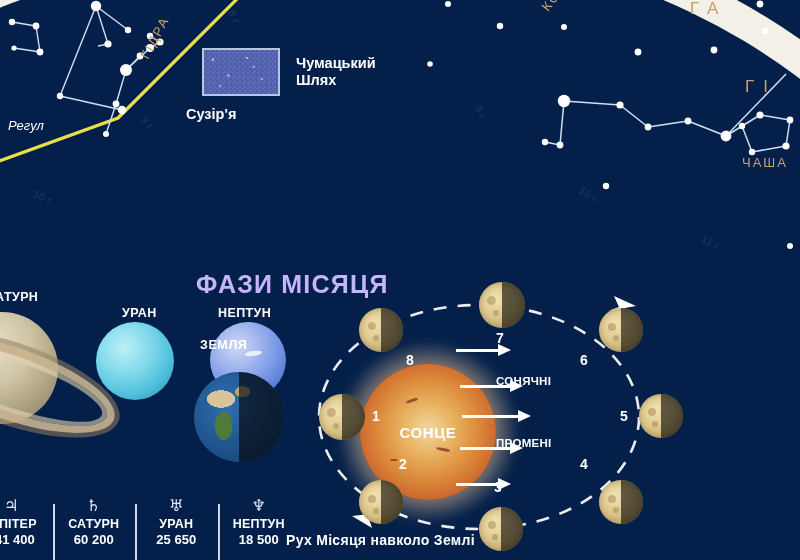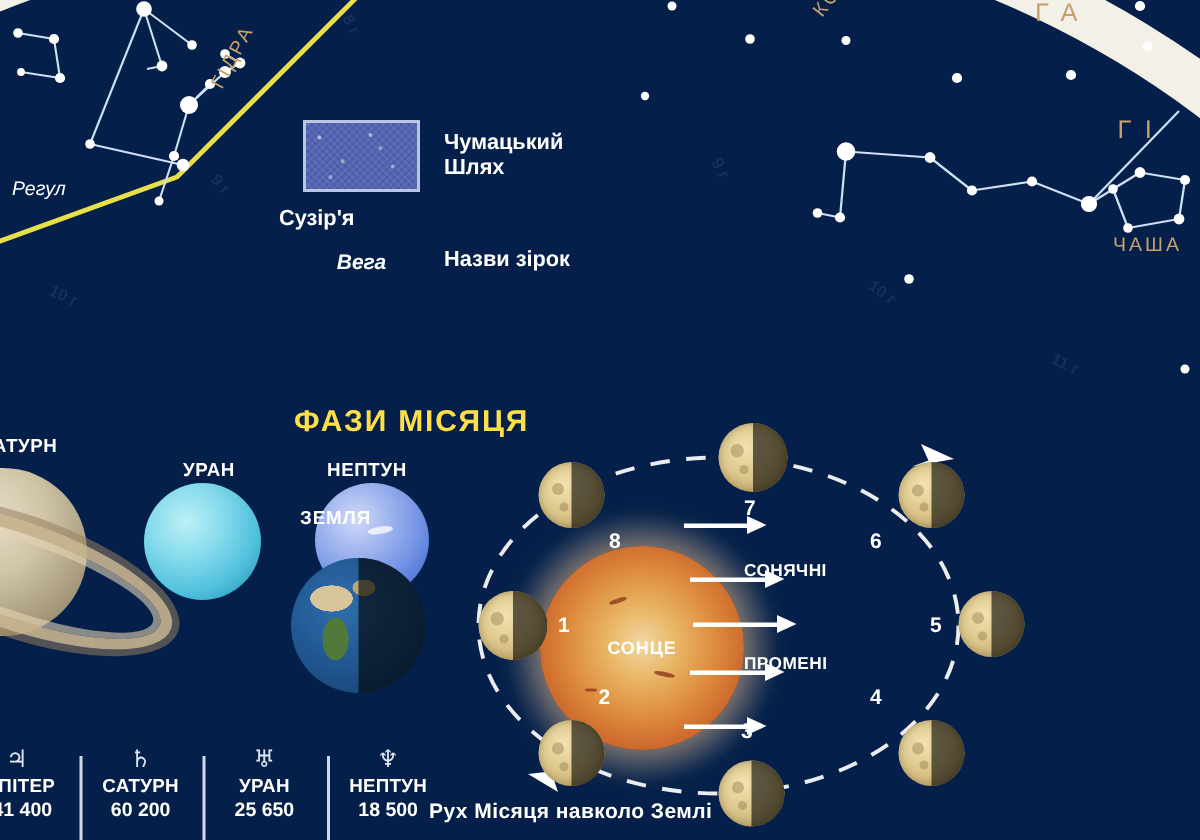--- a/index.html
+++ b/index.html
@@ -22,21 +22,21 @@
     fill:#ffffff;font-family:"Liberation Sans",sans-serif;
     font-size:13px;font-style:italic;
   }
   .hour-label{
     fill:#17305c;font-family:"Liberation Sans",sans-serif;
     font-size:11px;font-weight:700;
   }
 
   
   .legend{position:absolute;left:186px;top:48px;width:300px;}
-  .legend-row{display:flex;align-items:center;margin-bottom:10px;margin-top:32px;}
+  .legend-row{display:flex;align-items:center;margin-bottom:10px;}
   .legend-key{width:110px;display:flex;justify-content:center;align-items:center;}
   .legend-val{color:#fff;font-size:14.5px;font-weight:700;line-height:1.18;}
   .mw-swatch{
     width:78px;height:48px;border:2px solid #b9c6dd;
     background:
       radial-gradient(circle at 12% 22%, rgba(255,255,255,.55) 0 1px, transparent 1.6px),
       radial-gradient(circle at 33% 58%, rgba(255,255,255,.45) 0 1px, transparent 1.6px),
       radial-gradient(circle at 58% 18%, rgba(255,255,255,.5) 0 1px, transparent 1.6px),
       radial-gradient(circle at 78% 66%, rgba(255,255,255,.42) 0 1px, transparent 1.6px),
       radial-gradient(circle at 22% 82%, rgba(255,255,255,.4) 0 1px, transparent 1.6px),
@@ -96,37 +96,37 @@
     background:radial-gradient(circle at 50% 50%, rgba(255,228,170,.55) 0%, rgba(150,180,220,.28) 48%, rgba(4,32,74,0) 72%);
   }
   #sun-disc{
     position:absolute;left:22px;top:22px;width:136px;height:136px;border-radius:50%;
     background:radial-gradient(circle at 50% 48%, #f0d7a6 0%, #eab96a 22%, #dd8c3c 50%, #c9602a 76%, #b44a22 100%);
     box-shadow:0 0 22px 8px rgba(255,190,110,.45);
   }
   #sun-label{
     position:absolute;left:0;top:0;width:180px;height:180px;
     display:flex;align-items:center;justify-content:center;
-    color:#fff;font-size:12px;font-weight:700;letter-spacing:.6px;
+    color:#fff;font-size:15px;font-weight:700;letter-spacing:.6px;
   }
   .sunspot{position:absolute;background:#8e3a1d;border-radius:40%;opacity:.8;}
 
   .ray{position:absolute;height:0;}
   .ray .shaft{position:absolute;left:0;top:-1.5px;height:3px;background:#fff;}
   .ray .head{
     position:absolute;top:-6px;width:0;height:0;
     border-top:6px solid transparent;border-bottom:6px solid transparent;
     border-left:13px solid #fff;
   }
   .ray-label{
     position:absolute;color:#fff;font-size:11.5px;font-weight:700;letter-spacing:.3px;margin-top:12px;
   }
 
   
-  #moon-title{position:absolute;left:196px;top:8px;color:#fde047;font-size:20px;font-weight:700;letter-spacing:1.2px;}
+  #moon-title{position:absolute;left:196px;top:8px;color:#c4b5fd;font-size:25px;font-weight:700;letter-spacing:1.2px;}
   #earth{
     position:absolute;left:194px;top:110px;width:90px;height:90px;border-radius:50%;
     background:
       radial-gradient(ellipse 26% 16% at 30% 30%, #d8c49a 0 60%, rgba(0,0,0,0) 61%),
       radial-gradient(ellipse 16% 26% at 33% 60%, #4f7a3a 0 60%, rgba(0,0,0,0) 61%),
       radial-gradient(ellipse 14% 10% at 54% 22%, #b8a578 0 60%, rgba(0,0,0,0) 61%),
       radial-gradient(circle at 38% 36%, #2f6fae 0%, #1f538c 55%, #143a66 100%);
     overflow:hidden;
   }
   #earth .night{position:absolute;left:50%;top:0;width:50%;height:100%;background:rgba(0,0,0,.62);}
@@ -263,26 +263,20 @@
       <div class="legend-row">
         <div class="legend-key">
           <div class="mw-swatch"></div>
         </div>
         <div class="legend-val" style="white-space:pre-line;">Чумацький
 Шлях</div>
       </div>
       <div class="legend-row" style="margin-top:4px;">
         <div class="legend-val">Сузір'я</div>
       </div>
-      <div class="legend-row" style="margin-top:6px;">
-        <div class="legend-key">
-          <span class="starname-key">Вега</span>
-        </div>
-        <div class="legend-val">Назви зірок</div>
-      </div>
     </div>
   </div>
 
   <div class="lower">
 
     <div class="planet" id="saturn-body"></div>
     <div class="ring"></div>
     <div class="planet-label" style="left:-14px;top:28px;">САТУРН</div>
 
     <div class="planet" id="uranus"></div>

